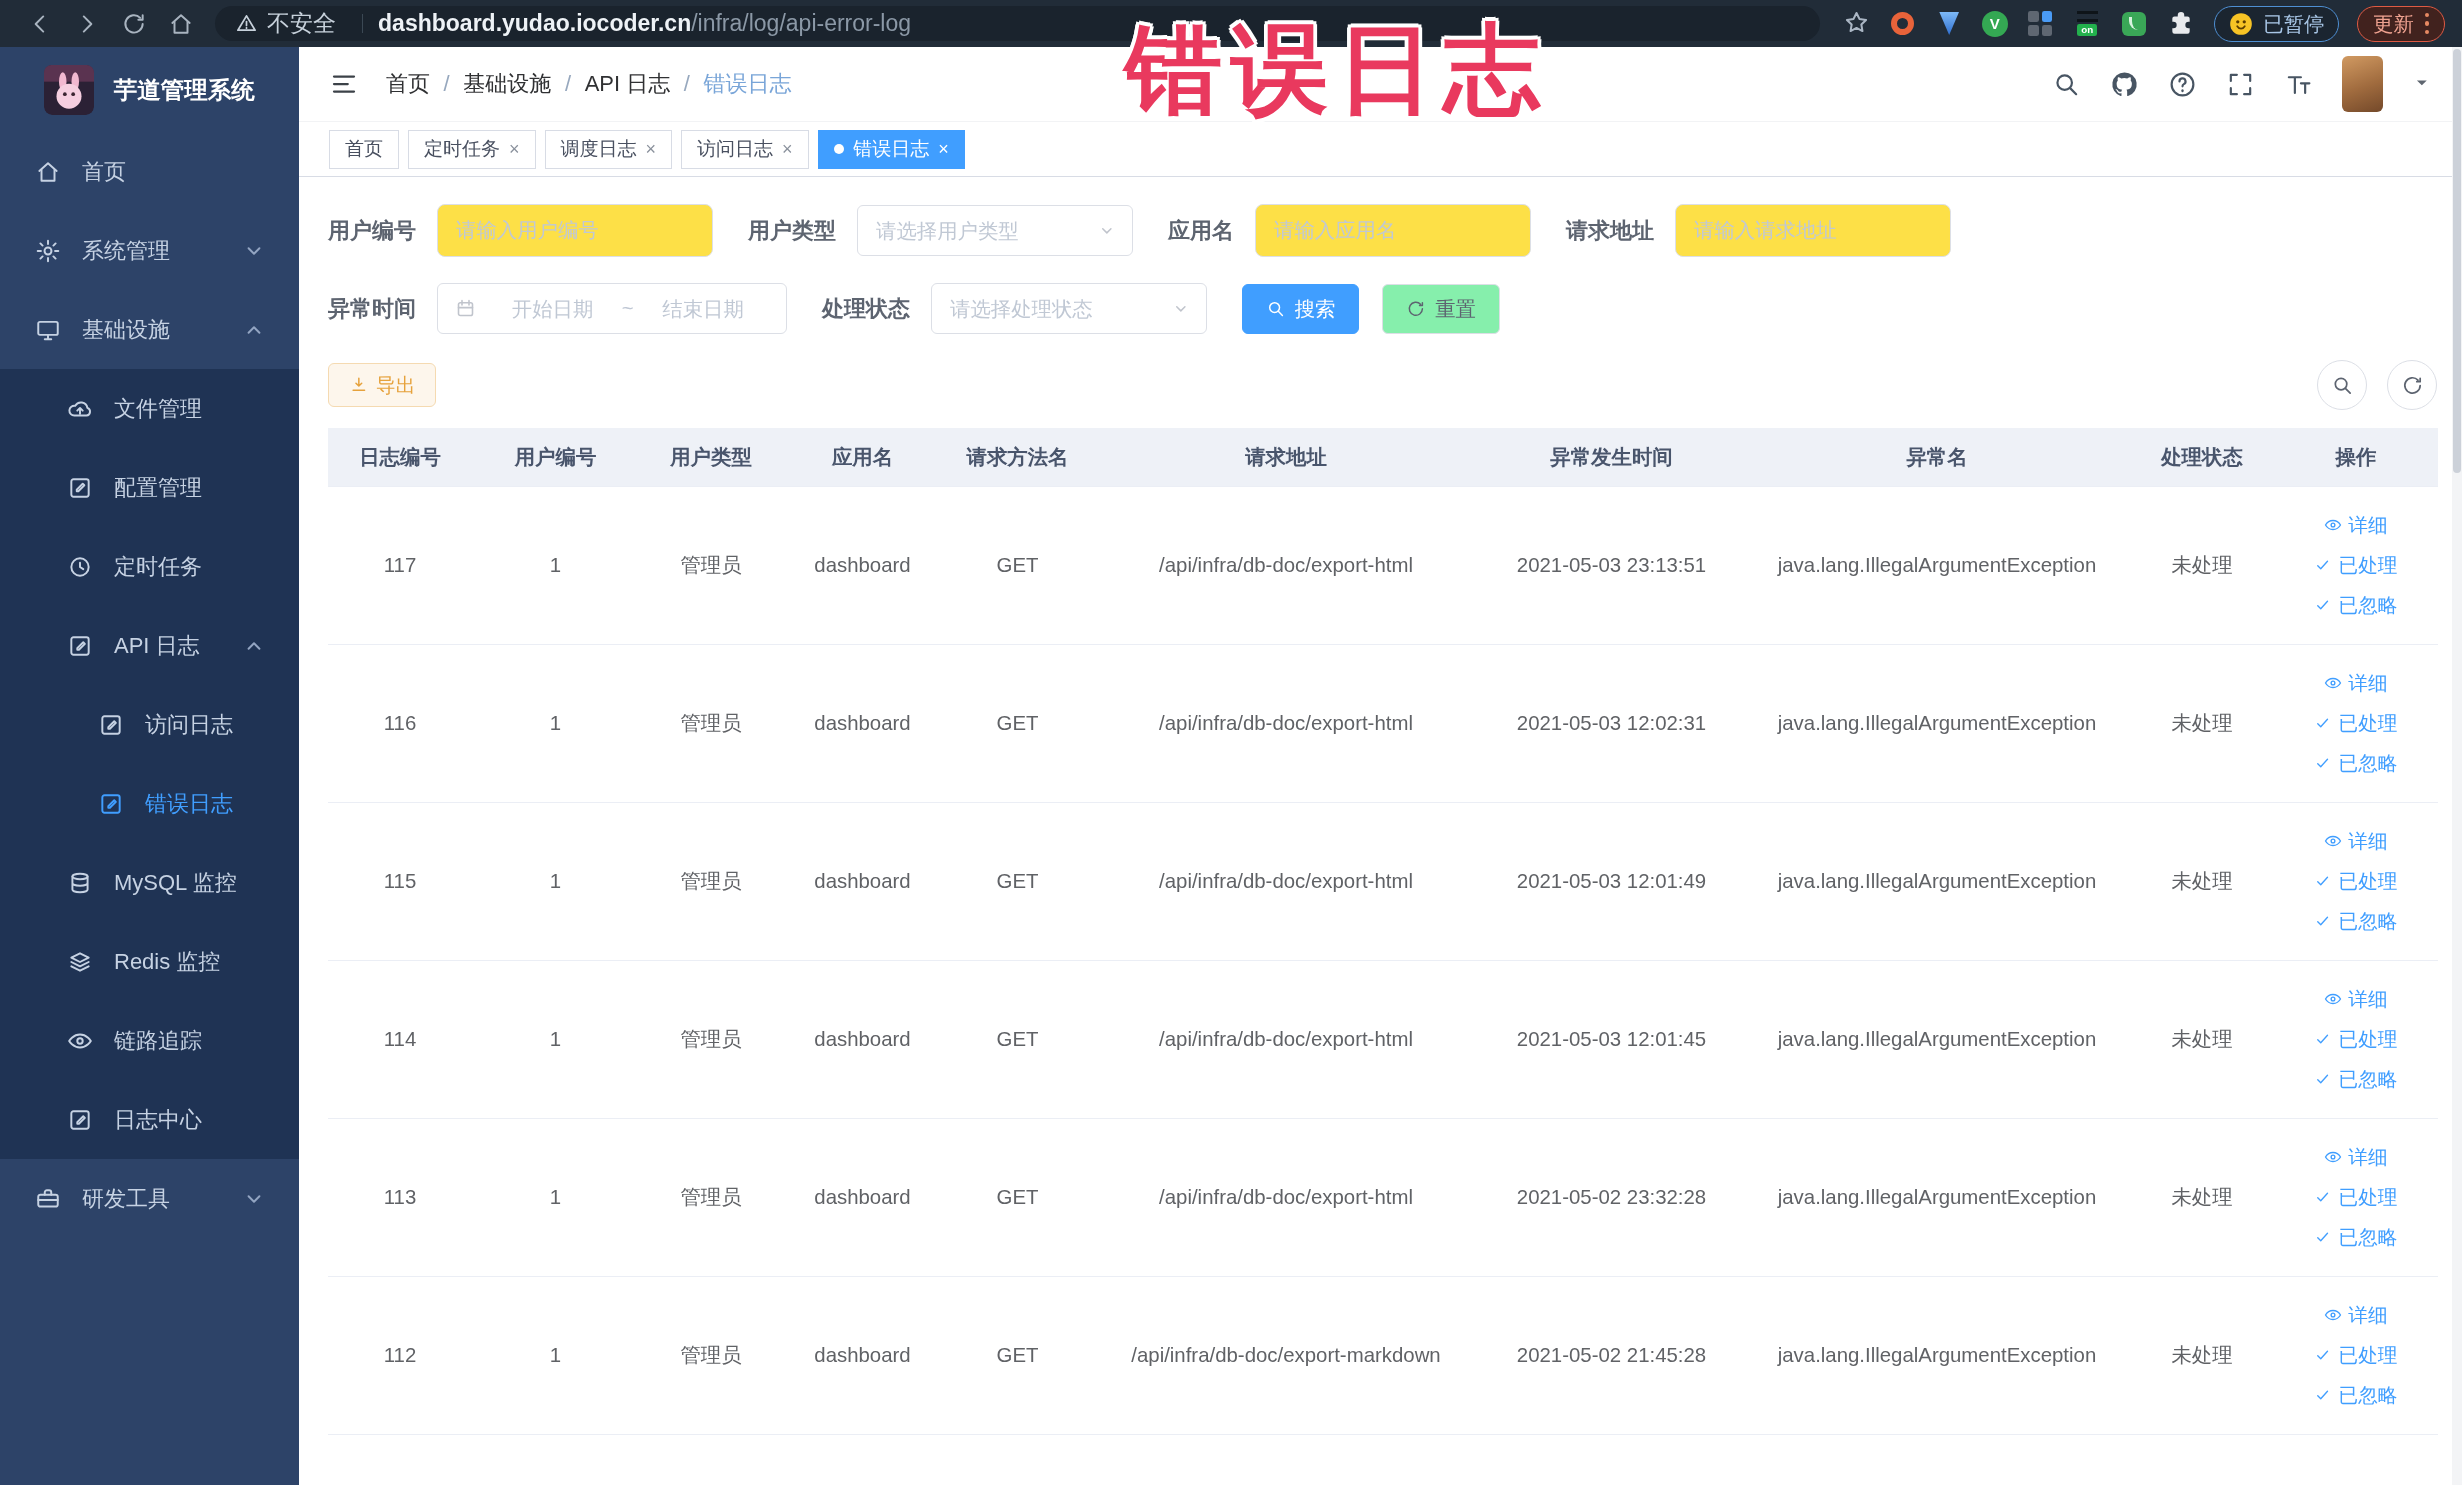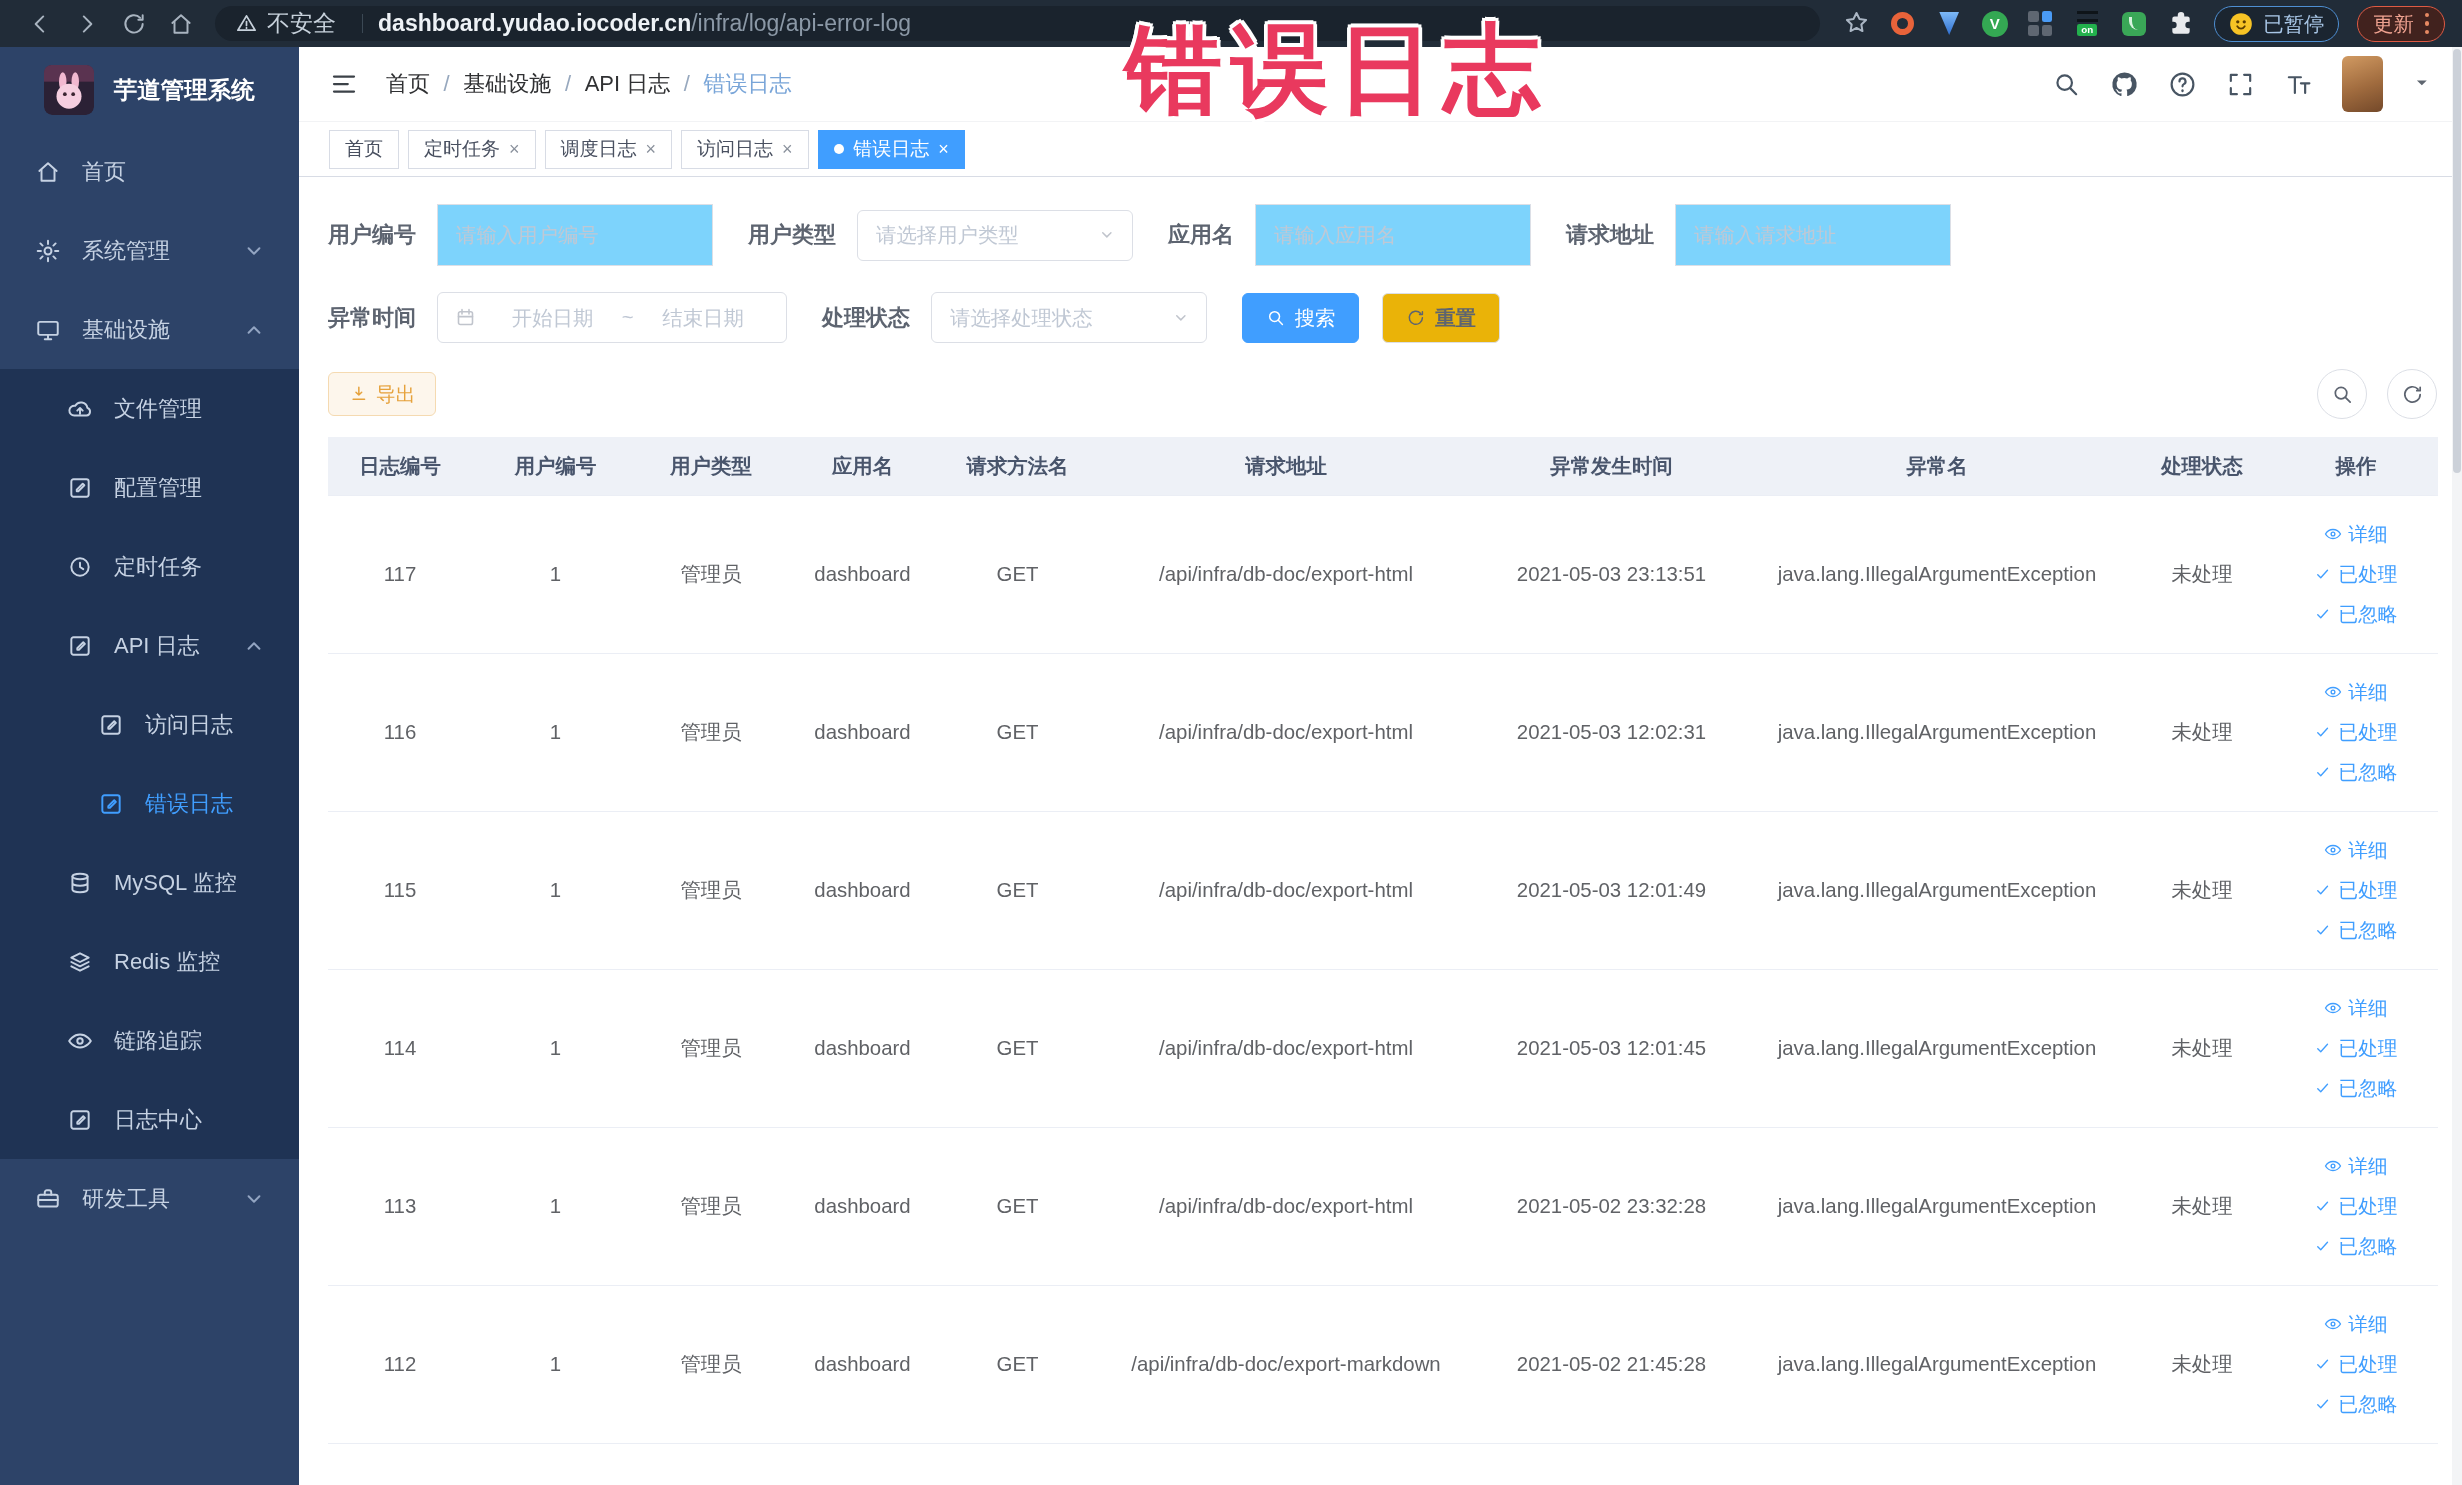--- a/index.html
+++ b/index.html
@@ -76,32 +76,32 @@
   .tag .x{font-size:18px;color:#8a919c;line-height:1;}
   .tag.active{background:#409eff;border-color:#409eff;color:#fff;}
   .tag.active .x{color:#fff;}
   .tdot{width:10.6px;height:10.6px;border-radius:50%;background:#fff;}
 
   
   .content{flex:1;padding:27px 25px 0 29px;overflow:hidden;}
   .filter-row{display:flex;align-items:center;margin-bottom:26px;}
   .fgroup{display:flex;align-items:center;margin-right:35px;}
   .flabel{font-size:22px;font-weight:bold;color:#5d6470;margin-right:21px;white-space:nowrap;}
-  input.fbox{width:276px;height:62px;border:0.8px solid #dcdfe6;border-radius:0;padding:0 18px;font-size:20.4px;color:#606266;background:#7dd3fc;box-sizing:border-box;font-family:inherit;outline:none;}
+  input.fbox{width:276px;height:53px;border:0.8px solid #dcdfe6;border-radius:8px;padding:0 18px;font-size:20.4px;color:#606266;background:#fde047;box-sizing:border-box;font-family:inherit;outline:none;}
   input.fbox::placeholder{color:#c0c8d4;}
   .fselect{width:276px;height:51px;border:0.8px solid #dcdfe6;border-radius:6px;display:flex;align-items:center;justify-content:space-between;padding:0 15px 0 18px;color:#c0c8d4;font-size:20.4px;background:#fff;box-sizing:border-box;cursor:pointer;}
   .fselect .ic{font-size:19.7px;color:#c0c4cc;}
   .fdate{width:350px;height:51px;border:0.8px solid #dcdfe6;border-radius:6px;display:flex;align-items:center;padding:0 16.7px;color:#c0c8d4;font-size:20.4px;background:#fff;box-sizing:border-box;cursor:pointer;}
   .fdate .ic{font-size:21px;color:#c0c4cc;margin-right:10.6px;}
   .dstart,.dend{flex:1;text-align:center;white-space:nowrap;}
   .dsep{color:#bfc7d4;padding:0 3px;}
   .btn{height:50px;border-radius:6px;display:inline-flex;align-items:center;gap:9px;font-size:20.4px;padding:0 23px;box-sizing:border-box;cursor:pointer;white-space:nowrap;}
   .btn .ic{font-size:19.7px;}
   .btn-search{background:#409eff;color:#fff;border:0.8px solid #409eff;margin-right:23px;}
-  .btn-reset{background:#eab308;color:#5d6470;border:0.8px solid #dcdfe6;font-weight:bold;}
+  .btn-reset{background:#86efac;color:#5d6470;border:0.8px solid #dcdfe6;}
 
   .toolbar-row{display:flex;align-items:center;margin-bottom:18px;}
   .btn-export{height:44px;padding:0 19.7px;border-radius:6px;background:#fdf6ec;border:0.8px solid #f5dab1;color:#e6a23c;font-size:19.7px;display:inline-flex;align-items:center;gap:7.6px;cursor:pointer;box-sizing:border-box;}
   .btn-export .ic{font-size:19.7px;}
   .circles{margin-left:auto;display:flex;gap:19.7px;}
   .cbtn{width:50px;height:50px;border-radius:50%;border:0.8px solid #dcdfe6;background:#fff;color:#5d6470;display:flex;align-items:center;justify-content:center;cursor:pointer;box-sizing:border-box;}
   .cbtn .ic{font-size:23px;}
 
   
   table.grid{width:2110px;border-collapse:collapse;table-layout:fixed;}

